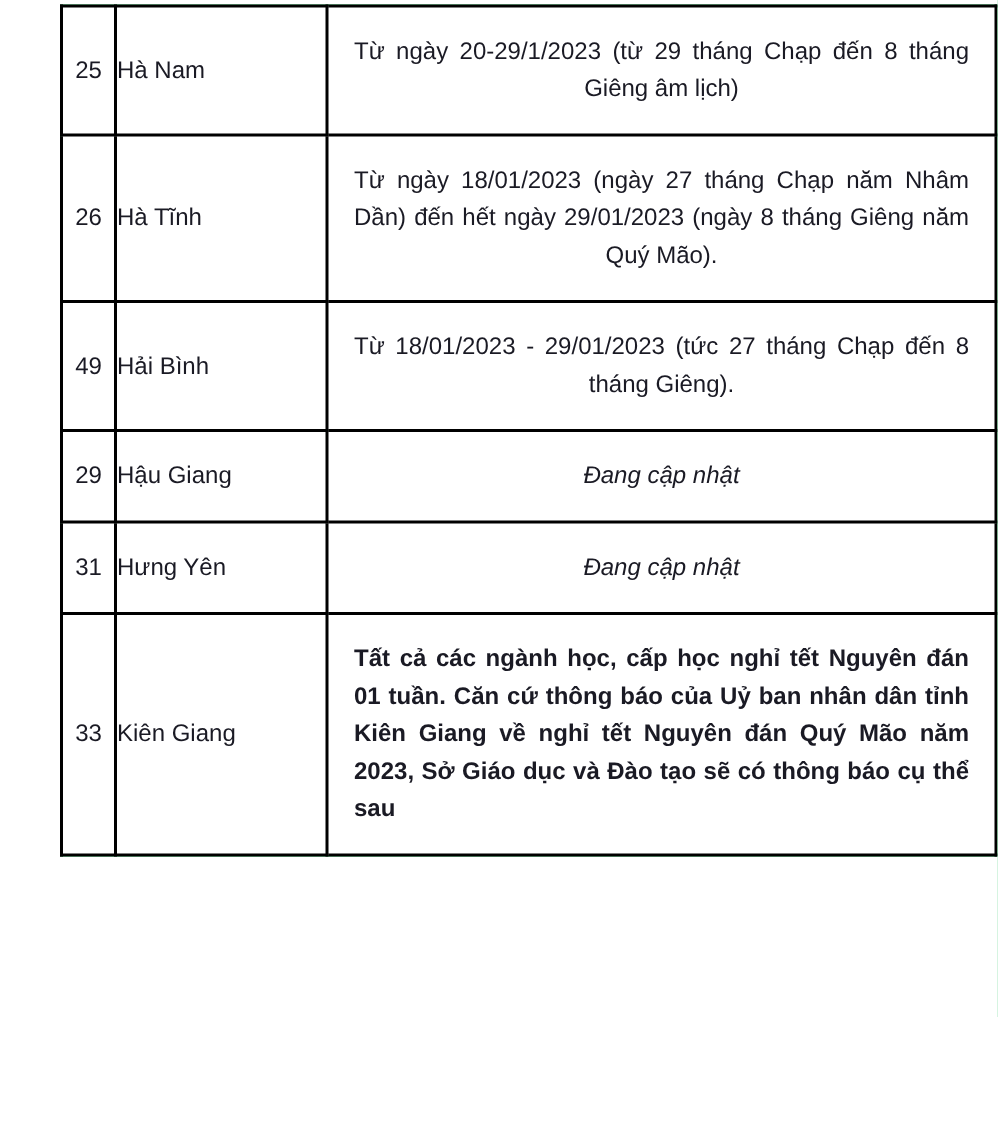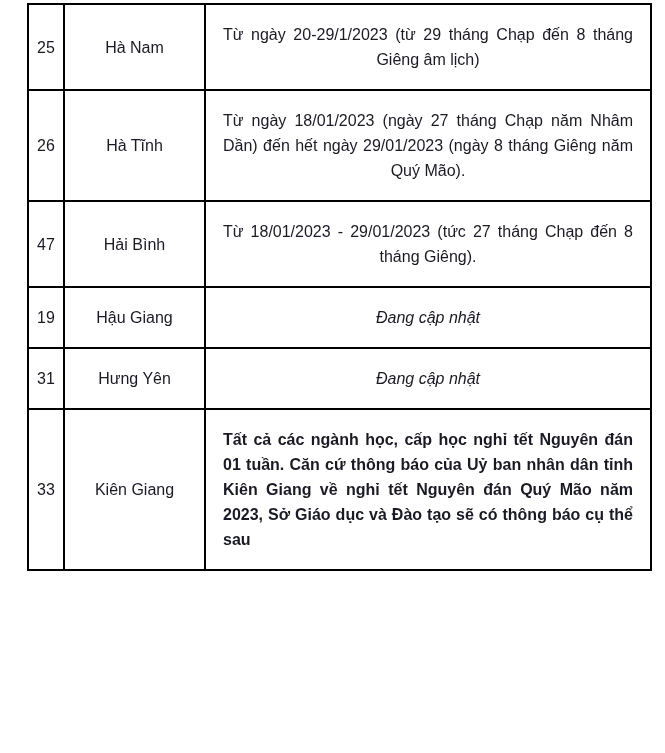--- a/index.html
+++ b/index.html
@@ -19,21 +19,21 @@
 
   .page {
     position: relative;
     width: 665px;
     height: 753px;
     background: #ffffff;
   }
 
   .schedule-table {
     position: absolute;
-    left: 27px;
+    left: 40px;
     top: 3px;
     width: 623px;
     border-collapse: collapse;
     table-layout: fixed;
     background: #22c55e;
   }
 
   .schedule-table col.c-idx   { width: 36px; }
   .schedule-table col.c-name  { width: 141px; }
   .schedule-table col.c-sched { width: 446px; }
@@ -46,21 +46,21 @@
   }
 
   .cell-idx {
     text-align: center;
     font-size: 16px;
     line-height: 19px;
     padding: 2px 2px;
   }
 
   .cell-name {
-    text-align: center;
+    text-align: left;
     font-size: 16px;
     line-height: 19px;
     padding: 2px 4px;
     margin-top: 26px;
   }
 
   .cell-sched {
     font-size: 16px;
     line-height: 25px;
     padding: 5px 6px 5px 7px;
@@ -127,30 +127,30 @@
 
       <tr class="r26">
         <td class="cell-idx">26</td>
         <td class="cell-name">Hà Tĩnh</td>
         <td class="cell-sched justified">
           <p class="para">Từ ngày 18/01/2023 (ngày 27 tháng Chạp năm Nhâm Dần) đến hết ngày 29/01/2023 (ngày 8 tháng Giêng năm Quý Mão).</p>
         </td>
       </tr>
 
       <tr class="r27">
-        <td class="cell-idx">47</td>
+        <td class="cell-idx">49</td>
         <td class="cell-name">Hải Bình</td>
         <td class="cell-sched justified">
           <p class="para">Từ 18/01/2023 - 29/01/2023 (tức 27 tháng Chạp đến 8 tháng Giêng).</p>
         </td>
       </tr>
 
 
       <tr class="r29">
-        <td class="cell-idx">19</td>
+        <td class="cell-idx">29</td>
         <td class="cell-name">Hậu Giang</td>
         <td class="cell-sched pending">
           <p class="para">Đang cập nhật</p>
         </td>
       </tr>
 
 
       <tr class="r31">
         <td class="cell-idx">31</td>
         <td class="cell-name">Hưng Yên</td>

